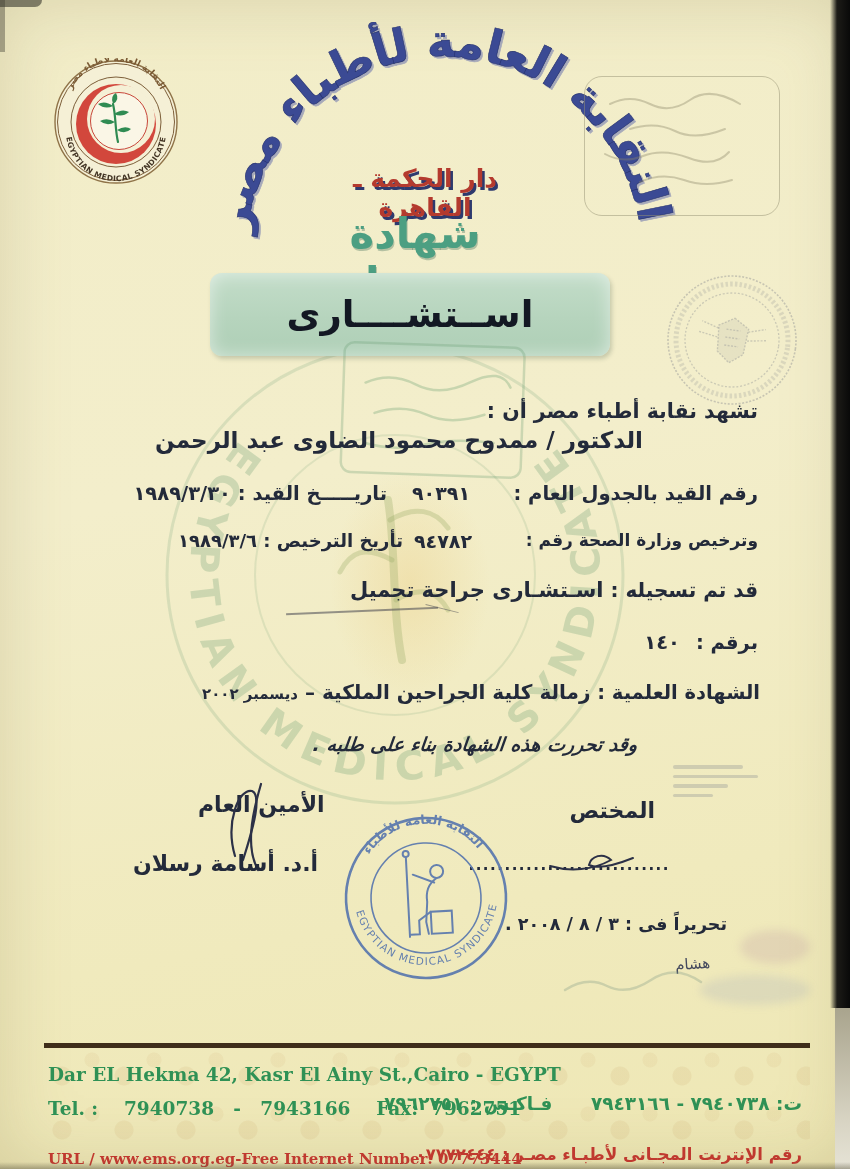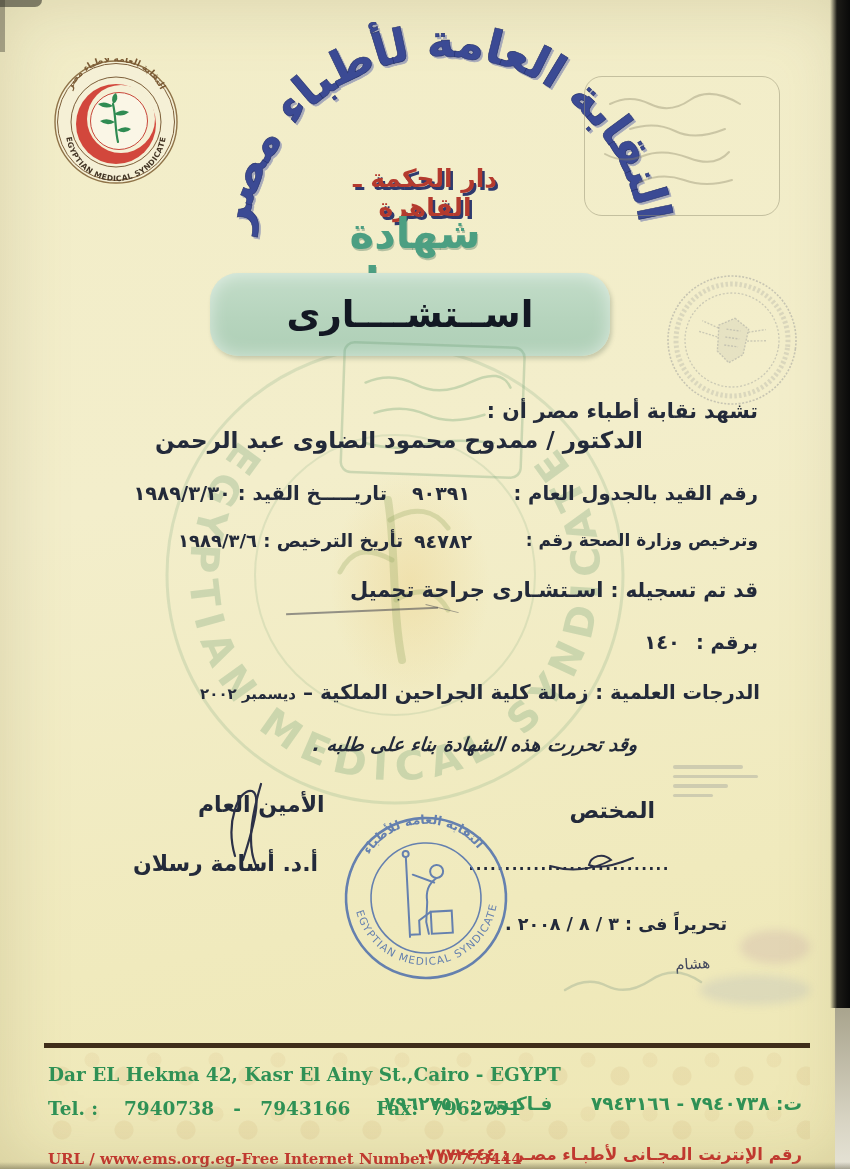--- a/index.html
+++ b/index.html
@@ -11,21 +11,21 @@
   }
   .abs{ position:absolute; }
   .rtl{ direction:rtl; unicode-bidi:isolate; }
   .ink{ color:#232a3a; }
   .pre{ white-space:pre; }
   .arc-title-svg text{ font-family:"DejaVu Sans",sans-serif; font-weight:bold; }
   .red-line{ font-weight:bold; color:#b43a2e; text-shadow:2.5px 2.5px 0 #2e3a6e; }
   .cert-title{ font-weight:bold; color:#4c9f82; text-shadow:1px 1.5px 0 rgba(35,90,70,.30); }
   .banner{
     background:linear-gradient(180deg,#c3ddc9 0%,#b6d4bd 55%,#aecfb6 100%);
-    border-radius:28px; display:flex; align-items:center; justify-content:center;
+    border-radius:12px; display:flex; align-items:center; justify-content:center;
     box-shadow:inset 0 0 18px rgba(255,255,255,.55), 2px 3px 4px rgba(100,115,95,.30);
   }
   .banner span{ font-weight:900; color:#131823; letter-spacing:1px; }
   .lbl{ font-weight:700; } .num{ font-weight:600; } .bold{ font-weight:800; }
   .closing{ font-style:italic; font-weight:700; transform:skewX(-6deg); }
   .sig-title{ font-weight:800; font-size:22px; }
   .hand{ color:#454a5e; }
   .footer-green{ color:#2f9155; } .footer-red{ color:#c0392f;margin-top:18px; }
   .f-en{ font-family:"DejaVu Serif", serif; font-weight:bold; }
   .f-ar{ font-weight:800; }
@@ -155,21 +155,21 @@
     <span class="lbl">قد تم تسجيله : </span><span class="bold" style="font-size:21px;">اسـتشـارى جراحة تجميل</span>
   </div>
 
   <div class="abs" style="left:286px; top:610px; width:152px; height:1.6px; background:rgba(70,70,80,.55); transform:rotate(-2.5deg);"></div>
   <div class="abs" style="left:425px; top:608px; width:34px; height:1.4px; background:rgba(70,70,80,.5); transform:rotate(14deg);"></div>
 
   <div class="abs rtl ink lbl" style="right:92px; top:631px; font-size:19.5px;">برقم :</div>
   <div class="abs rtl ink num" style="right:170px; top:631px; font-size:19.5px;">١٤٠</div>
 
   <div class="abs rtl ink" style="right:90px; top:680px; font-size:19.5px;">
-    <span class="lbl">الدرجات العلمية : </span><span class="bold" style="font-size:20px;">زمالة كلية الجراحين الملكية – </span><span style="font-size:15px; font-weight:600;">ديسمبر ٢٠٠٢</span>
+    <span class="lbl">الشهادة العلمية : </span><span class="bold" style="font-size:20px;">زمالة كلية الجراحين الملكية – </span><span style="font-size:15px; font-weight:600;">ديسمبر ٢٠٠٢</span>
   </div>
 
   <div class="abs rtl ink closing" style="right:213px; top:733px; font-size:19px;">وقد تحررت هذه الشهادة بناء على طلبه .</div>
 
   <div class="abs" style="left:673px; top:760px; width:95px;">
     <div class="bleed-line" style="width:70px; height:3.5px; margin:5px 0;"></div>
     <div class="bleed-line" style="width:85px; height:3.5px; margin:6px 0;"></div>
     <div class="bleed-line" style="width:55px; height:3.5px; margin:6px 0;"></div>
     <div class="bleed-line" style="width:40px; height:3.5px; margin:6px 0;"></div>
   </div>

